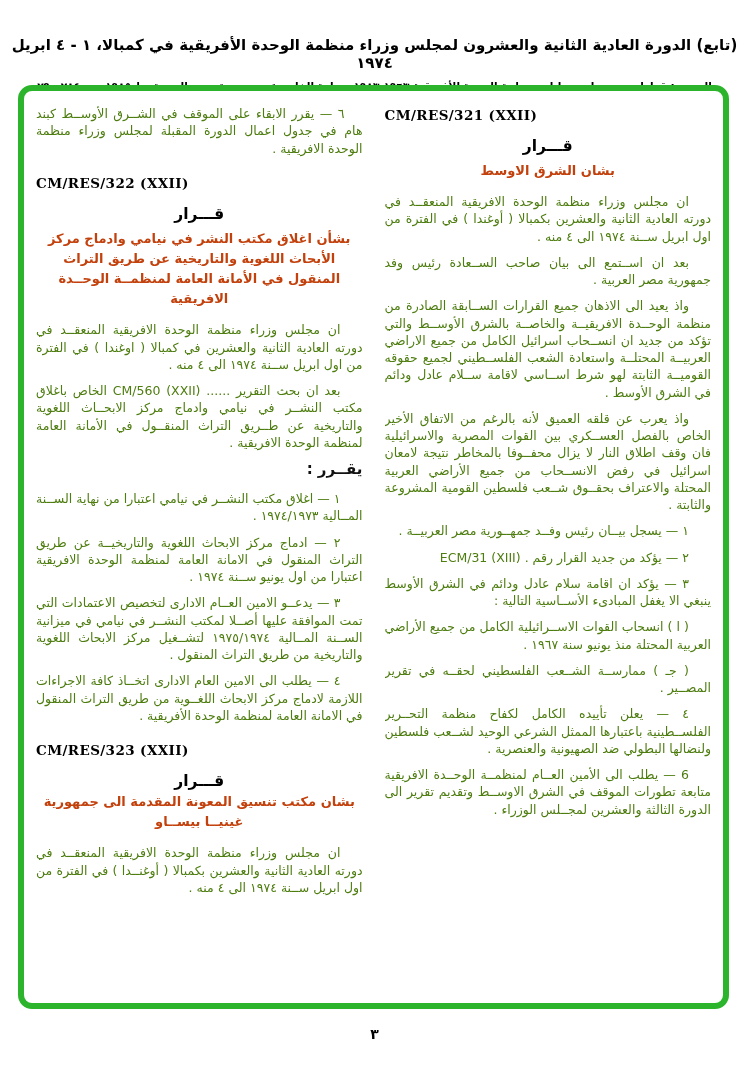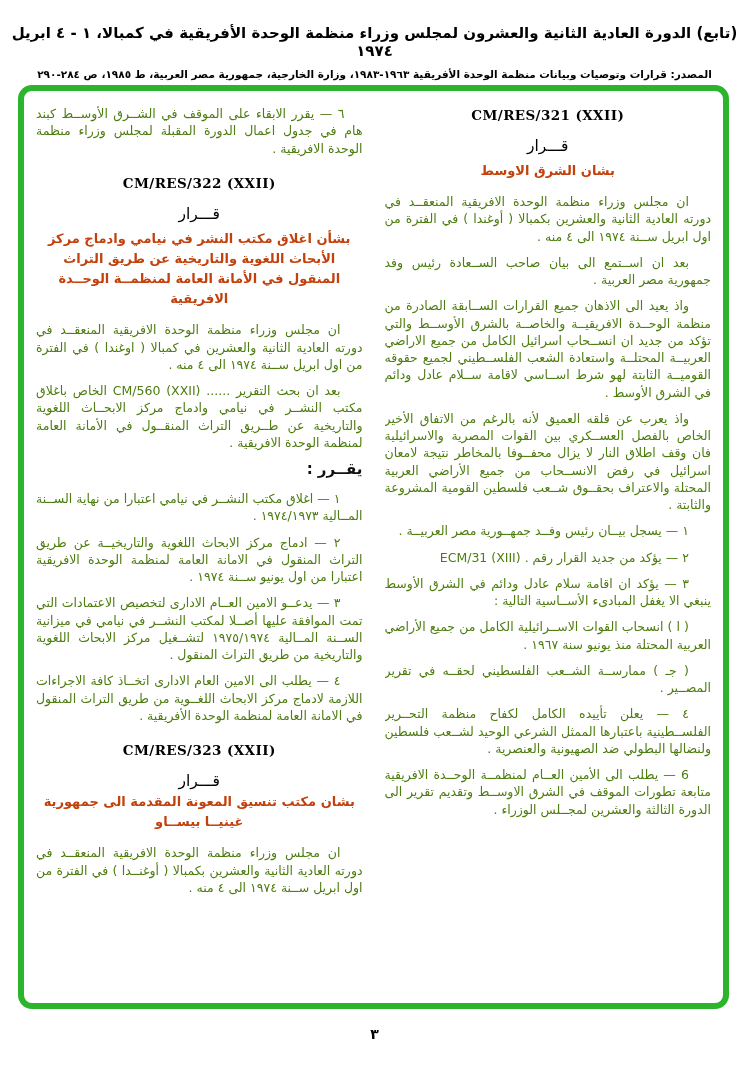--- a/index.html
+++ b/index.html
@@ -2,47 +2,47 @@
 <html lang="ar"><head>
 <meta charset="utf-8">
 <style>
   html,body{margin:0;padding:0;}
   body{
     width:749px;height:1066px;position:relative;overflow:hidden;
     background:#ffffff;color:#111;
     font-family:"DejaVu Sans",sans-serif;
   }
   .page-header{
-    position:absolute;top:24px;left:0;width:749px;text-align:center;direction:rtl;
+    position:absolute;top:36px;left:0;width:749px;text-align:center;direction:rtl;
   }
   .hdr1{font-size:15px;font-weight:bold;color:#000;letter-spacing:0;}
   .hdr2{font-size:10.5px;font-weight:bold;color:#000;margin-top:8px;}
   .doc-box{
     position:absolute;left:18px;top:85px;width:699px;height:912px;
     border:6px solid #2cb42c;border-radius:14px;background:#fff;
     box-sizing:content-box;
   }
   .cols{
     direction:rtl;display:flex;gap:22px;
     padding:14px 12px 8px 12px;height:890px;overflow:hidden;
   }
   .col{flex:1 1 0;min-width:0;overflow:hidden;}
   .para{
     font-size:12.5px;line-height:1.38;text-align:justify;
     text-indent:22px;margin:0 0 9px 0;color:#4d7c0f;
   }
   .para.tight{margin-bottom:2px;}
   .ref{
-    direction:ltr;text-align:center;font-family:"DejaVu Serif",serif;
+    direction:ltr;text-align:left;font-family:"DejaVu Serif",serif;
     font-size:13.5px;font-weight:bold;color:#000;
     margin:18px 0 14px 0;letter-spacing:.4px;
   }
   .ref.first{margin-top:2px;}
   .title{
-    text-align:center;font-size:15.5px;font-weight:normal;color:#000;
+    text-align:center;font-size:15.5px;font-weight:bold;color:#000;
     margin:0 0 6px 0;
   }
   .subtitle{
     text-align:center;font-size:13px;font-weight:bold;color:#c2410c;
     line-height:1.55;margin:0 0 12px 0;
   }
   .decree{
     font-size:15px;font-weight:bold;text-align:right;
     margin:2px 0 12px 0;
   }

